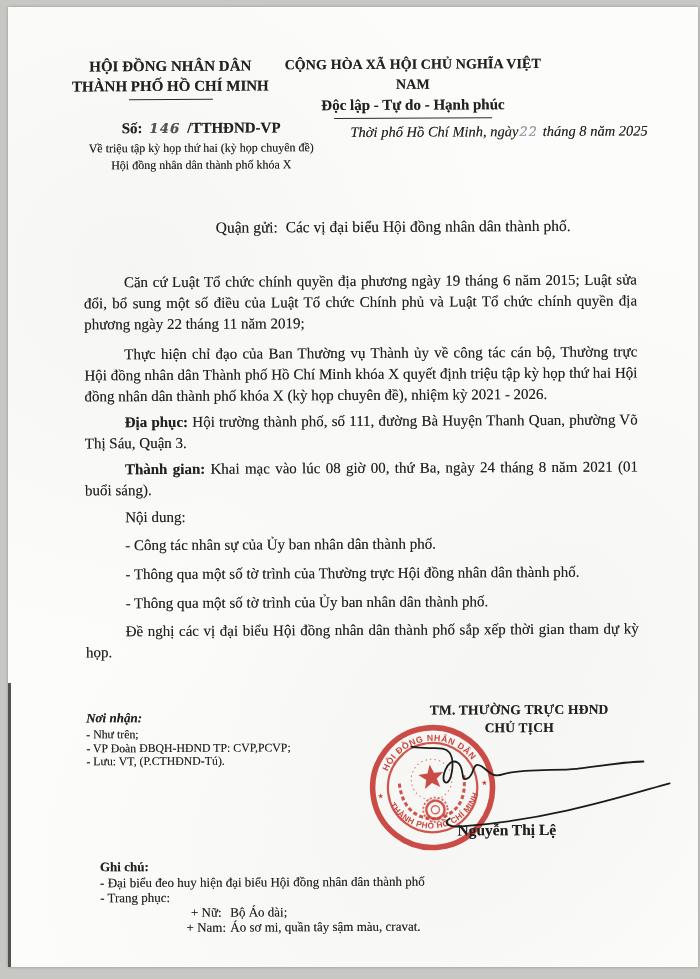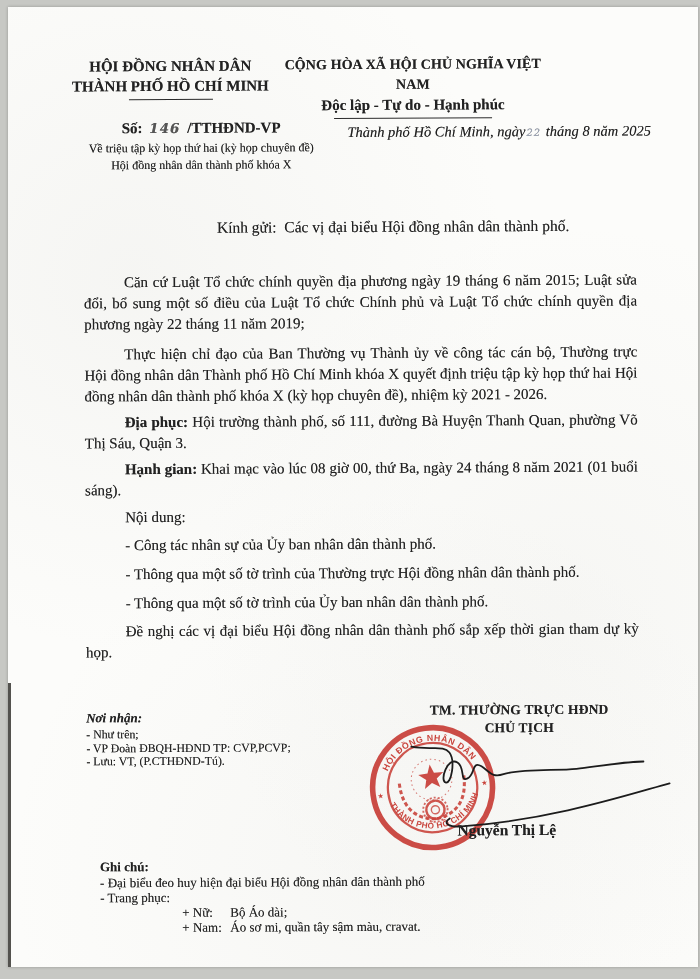--- a/index.html
+++ b/index.html
@@ -35,21 +35,21 @@
   .ul-left{width:84px;}
   .ul-right{width:158px;}
 
   .ref-block{position:absolute;left:40px;top:112px;width:310px;}
   .ref-line{font-size:15px;}
   .hand{font-family:"DejaVu Serif",serif;font-style:italic;}
   .ref-num{font-size:13.5px;color:#555;letter-spacing:1px;padding:0 3px;text-align:center;}
   .ref-about{font-size:12px;line-height:17px;margin-top:3px;}
 
   .dateline{position:absolute;left:328px;top:117px;width:330px;font-size:14.5px;font-style:italic;text-align:center;}
-  .day-num{font-size:10px;color:#9aa3b4;letter-spacing:1px;padding:0 1px;}
+  .day-num{font-size:13px;color:#9aa3b4;letter-spacing:1px;padding:0 1px;}
 
   .body-text{position:absolute;left:77px;top:209px;width:553px;font-size:15px;line-height:21px;text-align:justify;}
   .body-text p{margin:0;text-indent:40px;}
   .salutation{text-align:center;text-indent:0;padding-left:26px;margin-bottom:34px !important;font-size:15.5px;}
   .p1{margin-bottom:9px !important;}
   .p2{margin-bottom:5px !important;}
   .p-loc{margin-bottom:5px !important;}
   .p-time{margin-bottom:6px !important;}
   .p-agenda-label{margin-bottom:7px !important;}
   .p-item{margin-bottom:8px !important;}
@@ -62,21 +62,21 @@
   .sig-authority{position:absolute;left:365px;top:695px;width:290px;text-align:center;font-size:13.5px;font-weight:bold;line-height:18px;letter-spacing:.2px;}
   .signer-name{position:absolute;left:352px;top:815px;width:290px;text-align:center;font-size:15.5px;font-weight:bold;}
 
   .seal{position:absolute;left:358px;top:715px;width:130px;height:132px;mix-blend-mode:multiply;opacity:.92;transform:rotate(-7deg);}
   .sig-strokes{position:absolute;left:382px;top:716px;width:300px;height:130px;}
 
   .notes{position:absolute;left:90px;top:851px;width:430px;}
   .notes .label{font-size:13px;font-weight:bold;line-height:15.5px;}
   .notes .item{font-size:13px;line-height:15.2px;}
   .dress-row{display:flex;font-size:13px;line-height:15.2px;padding-left:82px;}
-  .dress-row .dl{min-width:48px;}
+  .dress-row .dl{min-width:48px;text-align:center;}
 </style>
 </head>
 <body>
 
 <div class="page">
   <div class="edge-line"></div>
   <div class="tilt">
 
     <div class="hdr-left center txt b">
       <div>HỘI ĐỒNG NHÂN DÂN</div>
@@ -96,37 +96,37 @@
         <span class="hand ref-num">146</span>
         <span>/TTHĐND-VP</span>
       </div>
       <div class="ref-about">
         <div>Về triệu tập kỳ họp thứ hai (kỳ họp chuyên đề)</div>
         <div>Hội đồng nhân dân thành phố khóa X</div>
       </div>
     </div>
 
     <div class="dateline txt">
-      <span>Thành phố Hồ Chí Minh, ngày</span><span class="hand day-num">22</span>
+      <span>Thời phố Hồ Chí Minh, ngày</span><span class="hand day-num">22</span>
       <span>tháng 8 năm 2025</span>
     </div>
 
     <div class="body-text txt">
       <p class="salutation">
-        <span>Kính gửi:</span>&nbsp;
+        <span>Quận gửi:</span>&nbsp;
         <span>Các vị đại biểu Hội đồng nhân dân thành phố.</span>
       </p>
       <p class="p1">Căn cứ Luật Tổ chức chính quyền địa phương ngày 19 tháng 6 năm 2015; Luật sửa đổi, bổ sung một số điều của Luật Tổ chức Chính phủ và Luật Tổ chức chính quyền địa phương ngày 22 tháng 11 năm 2019;</p>
       <p class="p2">Thực hiện chỉ đạo của Ban Thường vụ Thành ủy về công tác cán bộ, Thường trực Hội đồng nhân dân Thành phố Hồ Chí Minh khóa X quyết định triệu tập kỳ họp thứ hai Hội đồng nhân dân thành phố khóa X (kỳ họp chuyên đề), nhiệm kỳ 2021 - 2026.</p>
       <p class="p-loc">
         <span class="b">Địa phục:</span>
         <span>Hội trường thành phố, số 111, đường Bà Huyện Thanh Quan, phường Võ Thị Sáu, Quận 3.</span>
       </p>
       <p class="p-time">
-        <span class="b">Hạnh gian:</span>
+        <span class="b">Thành gian:</span>
         <span>Khai mạc vào lúc 08 giờ 00, thứ Ba, ngày 24 tháng 8 năm 2021 (01 buổi sáng).</span>
       </p>
       <p class="p-agenda-label">Nội dung:</p>
       <p class="p-item">- Công tác nhân sự của Ủy ban nhân dân thành phố.</p>
       <p class="p-item">- Thông qua một số tờ trình của Thường trực Hội đồng nhân dân thành phố.</p>
       <p class="p-item p-item3">- Thông qua một số tờ trình của Ủy ban nhân dân thành phố.</p>
       <p>Đề nghị các vị đại biểu Hội đồng nhân dân thành phố sắp xếp thời gian tham dự kỳ họp.</p>
     </div>
 
     <div class="recipients txt">

